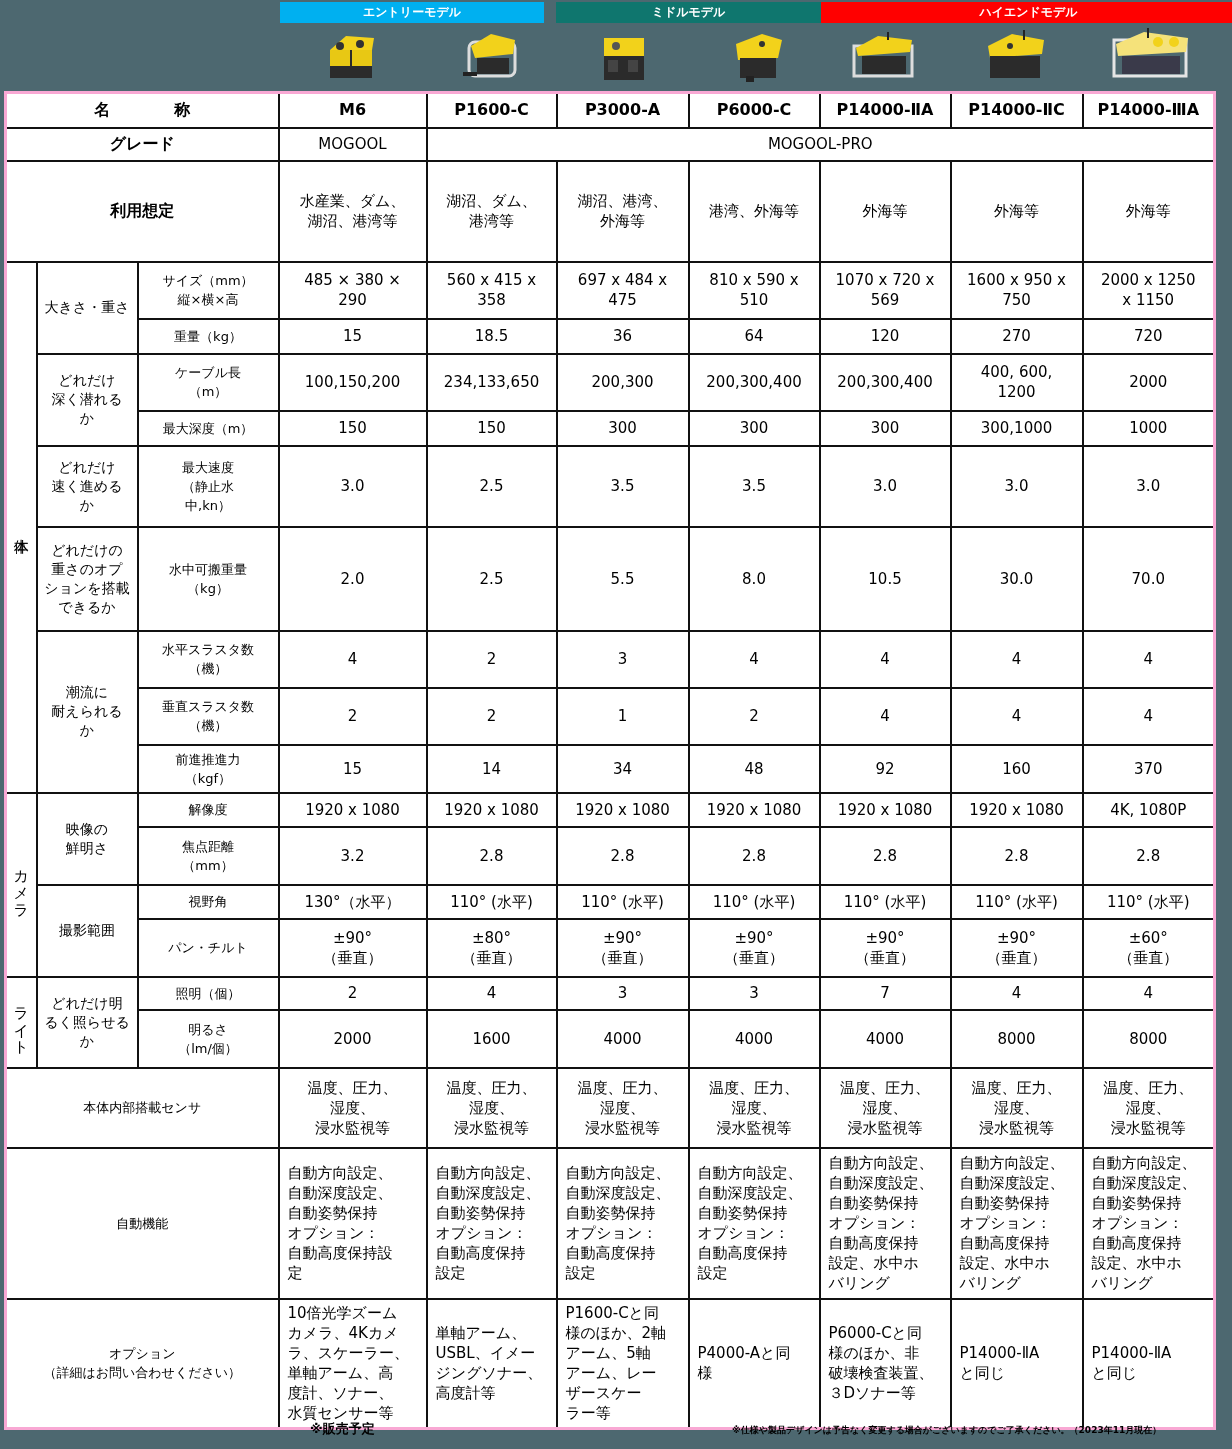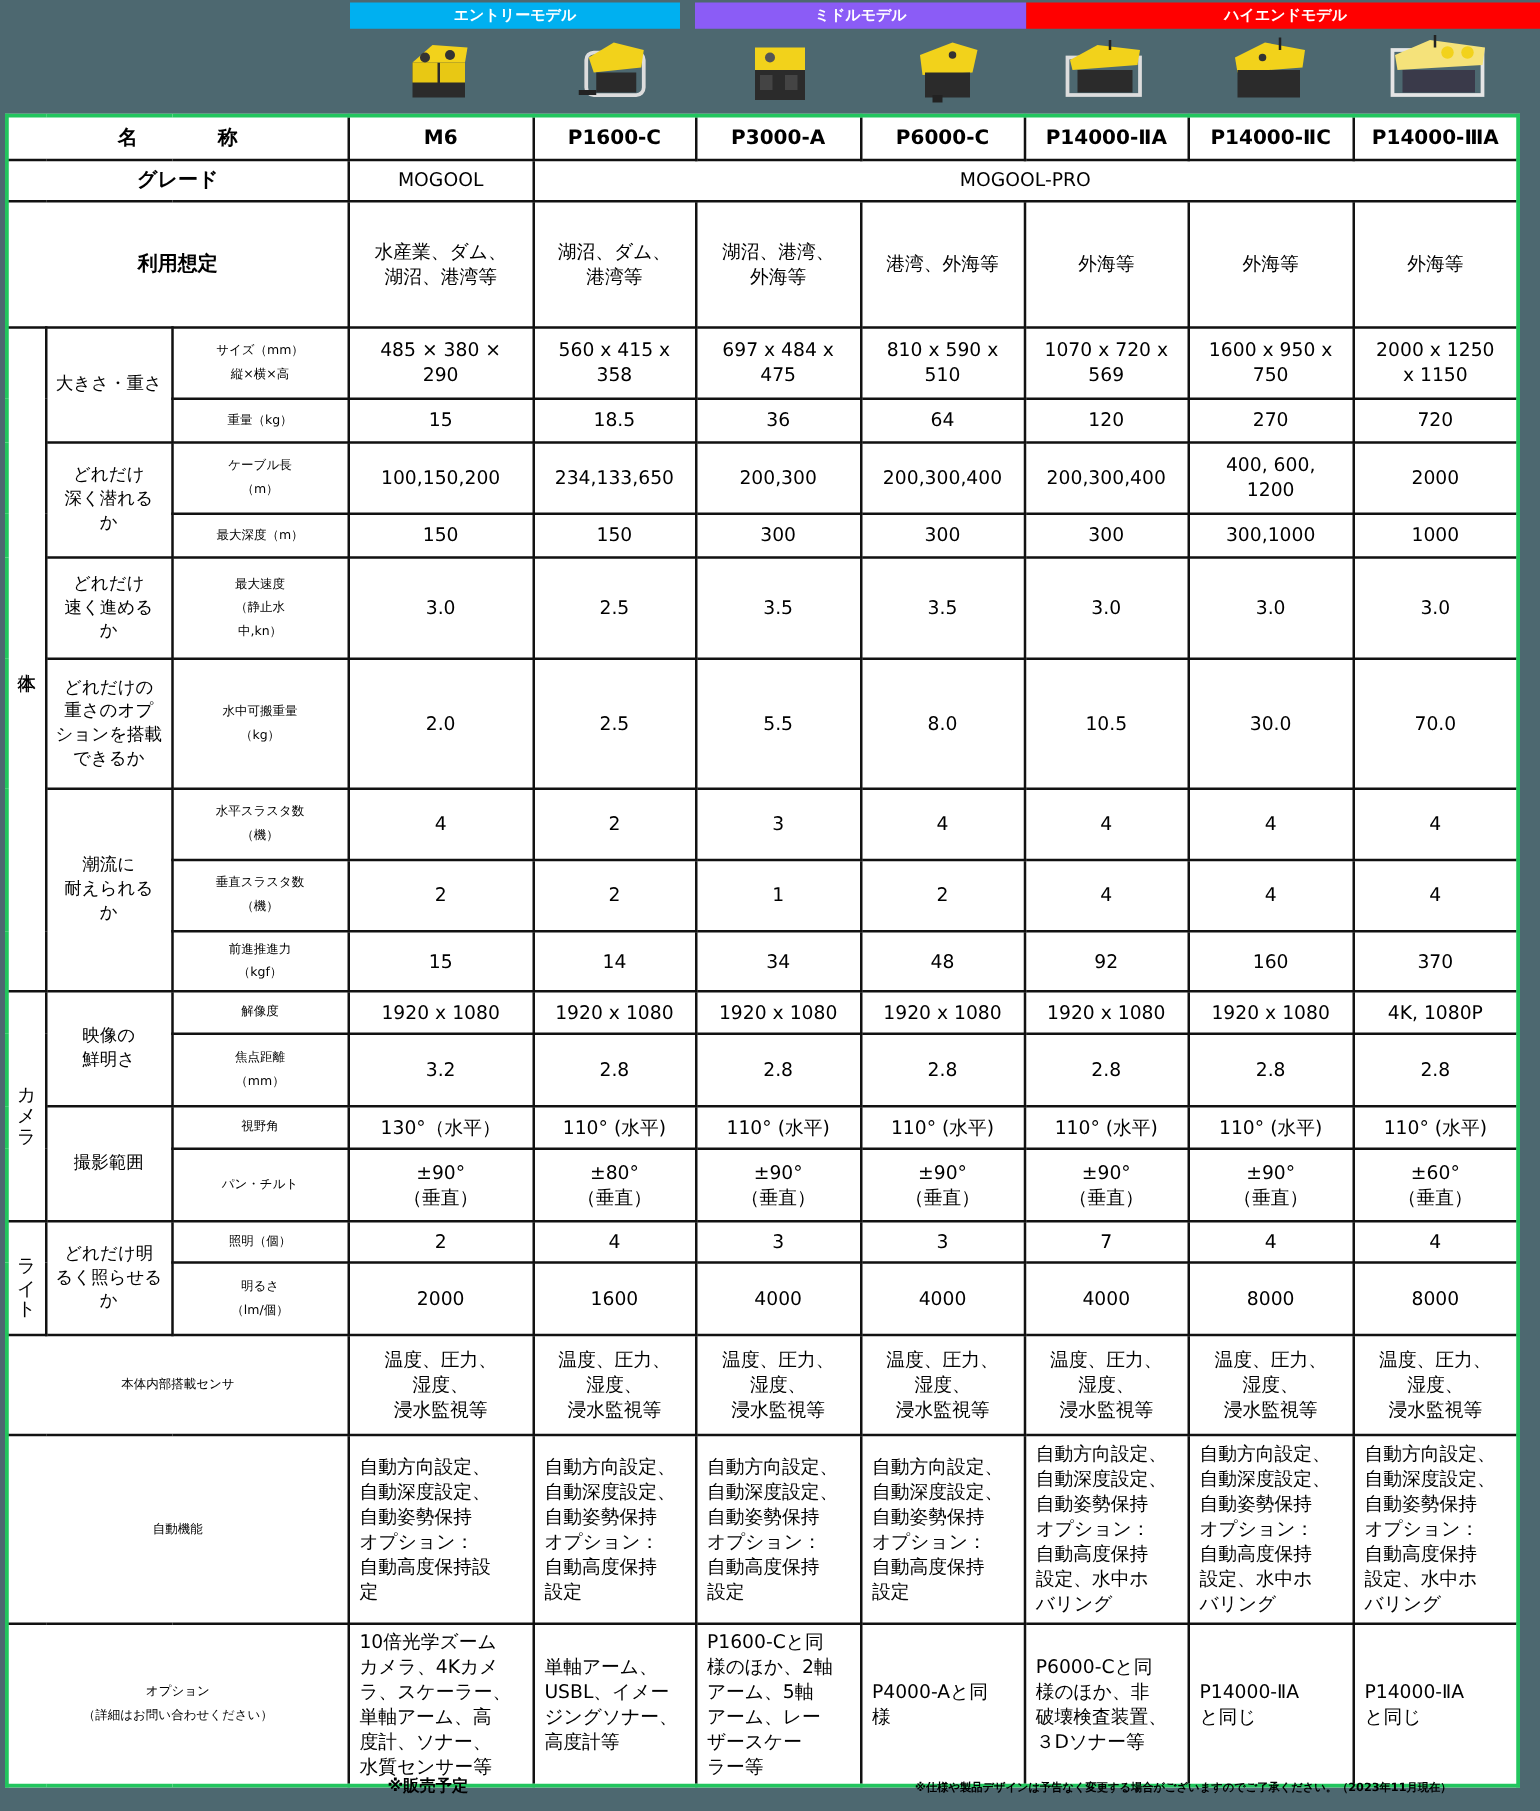--- a/index.html
+++ b/index.html
@@ -3,38 +3,38 @@
 <meta charset="utf-8">
 <style>
   html, body { margin:0; padding:0; }
   body {
     width:1232px; height:1449px; background:#4d6870; position:relative; overflow:hidden;
     font-family:"DejaVu Sans","Liberation Sans",sans-serif; color:#000;
   }
   .band { position:absolute; top:2px; height:21px; color:#fff; font-size:12px; font-weight:bold;
     display:flex; align-items:center; justify-content:center; letter-spacing:0; }
   .band.entry { left:280px; width:264px; background:#00b0f0; }
-  .band.middle { left:556px; width:265px; background:#8b5cf6; }
+  .band.middle { left:556px; width:265px; background:#0f766e; }
   .band.high { left:821px; width:415px; background:#ff0000; }
 
   .rov { position:absolute; top:28px; width:70px; height:58px; }
   .rov svg { width:100%; height:100%; }
 
   table.spec {
     position:absolute; left:4px; top:91px; width:1211px;
     border-collapse:collapse; table-layout:fixed; background:#fff;
-    border:3px solid #22c55e;
+    border:3px solid #f9a8d4;
   }
   table.spec td {
     border:2px solid #111; text-align:center; vertical-align:middle;
     font-size:15px; line-height:20px; padding:0 3px; overflow:hidden;
   }
   table.spec td.b { font-weight:bold; font-size:16px; }
   table.spec td.hdr { font-weight:bold; font-size:16px; }
-  table.spec td.lbl { font-size:10px; line-height:19px; }
+  table.spec td.lbl { font-size:13px; line-height:19px; }
   table.spec td.grp { font-size:14px; line-height:19px; }
   table.spec td.cat { font-size:15px; line-height:20px; padding:0; }
   table.spec td.left { text-align:left; padding-left:8px; }
   .vert { writing-mode:vertical-rl; text-orientation:upright; letter-spacing:0; margin:0 auto; }
   .pre { white-space:pre-line; }
   .foot1 { position:absolute; left:310px; top:1420px; font-size:13px; font-weight:bold; color:#000; }
   .foot2 { position:absolute; left:732px; top:1424px; font-size:9px; font-weight:bold; color:#000; white-space:nowrap; }
 </style>
 </head>
 <body>

